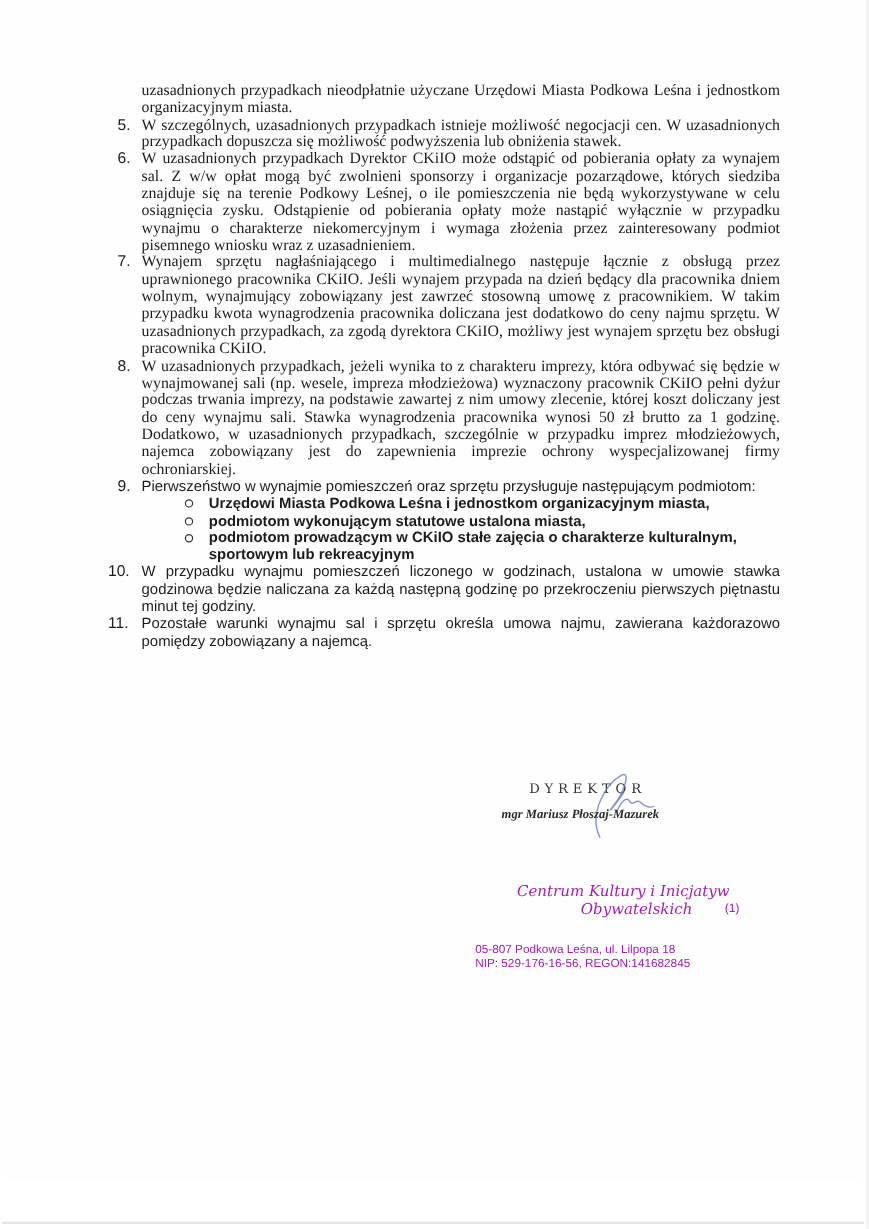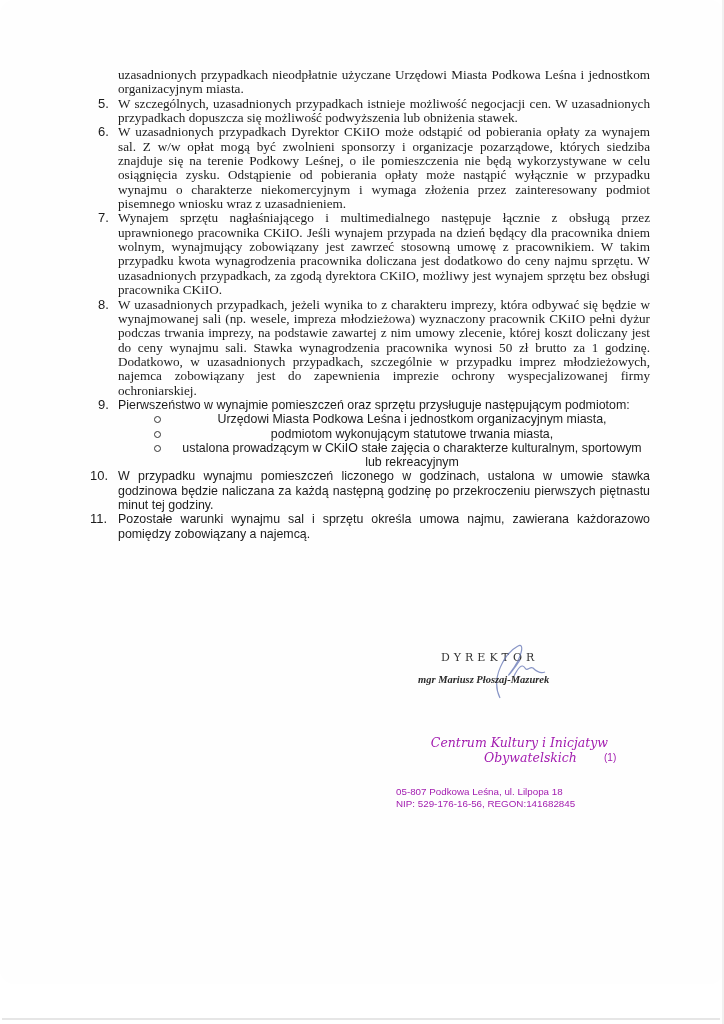--- a/index.html
+++ b/index.html
@@ -14,21 +14,21 @@
   }
   .cont { padding-left:20px; text-align:justify; }
   ol.items { list-style:none; margin:0; padding:0; }
   ol.items > li { position:relative; padding-left:20px; text-align:justify; }
   .num {
     position:absolute; left:0; top:0; width:20px;
     font-family:"Liberation Sans","DejaVu Sans",sans-serif; font-size:13px;
   }
   .num.two { left:-8px; width:28px; }
   .subs { list-style:none; margin:0; padding:0 0 0 36px; }
-  .subs li { position:relative; padding-left:20px; text-align:center; }
+  .subs li { position:relative; padding-left:20px; text-align:left;font-weight:bold; }
   .subs .bullet {
     position:absolute; left:0; top:4px; width:5px; height:5px; border:1px solid #333; border-radius:50%;
   }
   .sans-block { font-family:"Liberation Sans","DejaVu Sans",sans-serif; font-size:12.4px; line-height:14.3px; text-align:left; }
   .sig-title {
     position:absolute; left:441px; top:651px; font-size:11px; letter-spacing:4px;
     font-family:"DejaVu Serif","Liberation Serif",serif; color:#333;
   }
   .sig-name {
     position:absolute; left:418px; top:674px; font-size:10.5px; font-style:italic; font-weight:bold;
@@ -65,22 +65,22 @@
       </li>
       <li>
         <span class="num">8.</span>
         <span>W uzasadnionych przypadkach, jeżeli wynika to z charakteru imprezy, która odbywać się będzie w wynajmowanej sali (np. wesele, impreza młodzieżowa) wyznaczony pracownik CKiIO pełni dyżur podczas trwania imprezy, na podstawie zawartej z nim umowy zlecenie, której koszt doliczany jest do ceny wynajmu sali. Stawka wynagrodzenia pracownika wynosi 50 zł brutto za 1 godzinę. Dodatkowo, w uzasadnionych przypadkach, szczególnie w przypadku imprez młodzieżowych, najemca zobowiązany jest do zapewnienia imprezie ochrony wyspecjalizowanej firmy ochroniarskiej.</span>
       </li>
       <li class="sans-block">
         <span class="num">9.</span>
         <span>Pierwszeństwo w wynajmie pomieszczeń oraz sprzętu przysługuje następującym podmiotom:</span>
         <ul class="subs">
           <li><span class="bullet"></span><span>Urzędowi Miasta Podkowa Leśna i jednostkom organizacyjnym miasta,</span></li>
-          <li><span class="bullet"></span><span>podmiotom wykonującym statutowe trwania miasta,</span></li>
-          <li><span class="bullet"></span><span>ustalona prowadzącym w CKiIO stałe zajęcia o charakterze kulturalnym, sportowym lub rekreacyjnym</span></li>
+          <li><span class="bullet"></span><span>podmiotom wykonującym statutowe ustalona miasta,</span></li>
+          <li><span class="bullet"></span><span>podmiotom prowadzącym w CKiIO stałe zajęcia o charakterze kulturalnym, sportowym lub rekreacyjnym</span></li>
         </ul>
       </li>
       <li class="sans-block" style="text-align:justify">
         <span class="num two">10.</span>
         <span>W przypadku wynajmu pomieszczeń liczonego w godzinach, ustalona w umowie stawka godzinowa będzie naliczana za każdą następną godzinę po przekroczeniu pierwszych piętnastu minut tej godziny.</span>
       </li>
       <li class="sans-block">
         <span class="num two">11.</span>
         <span>Pozostałe warunki wynajmu sal i sprzętu określa umowa najmu, zawierana każdorazowo pomiędzy zobowiązany a najemcą.</span>
       </li>

